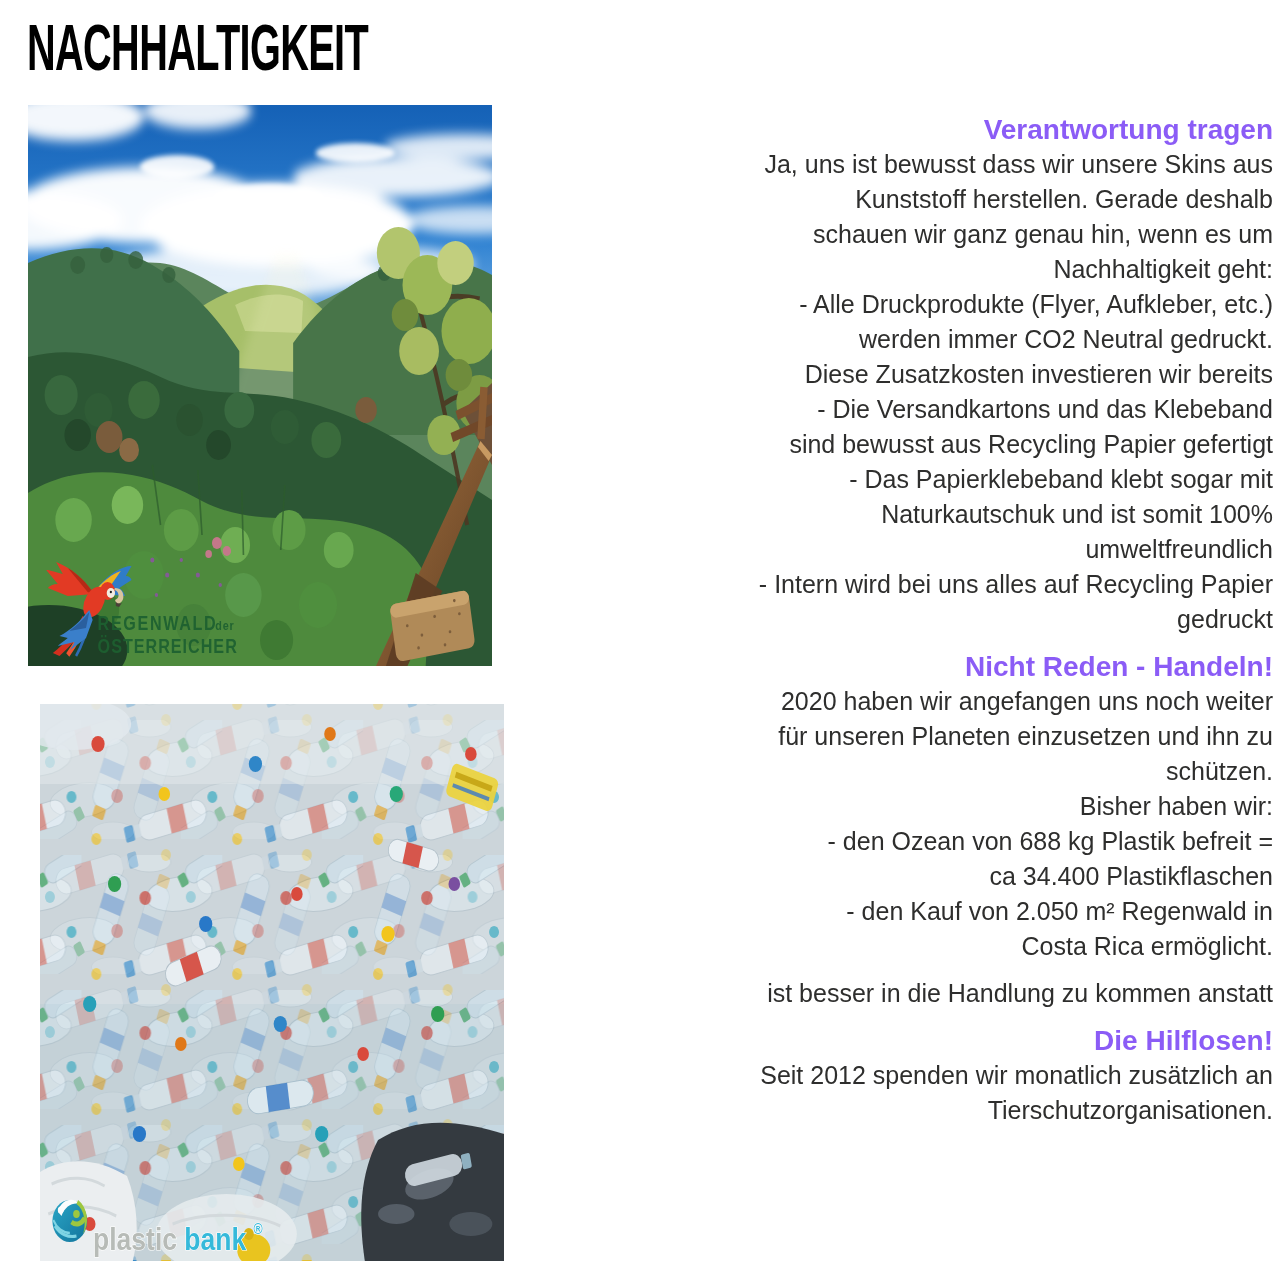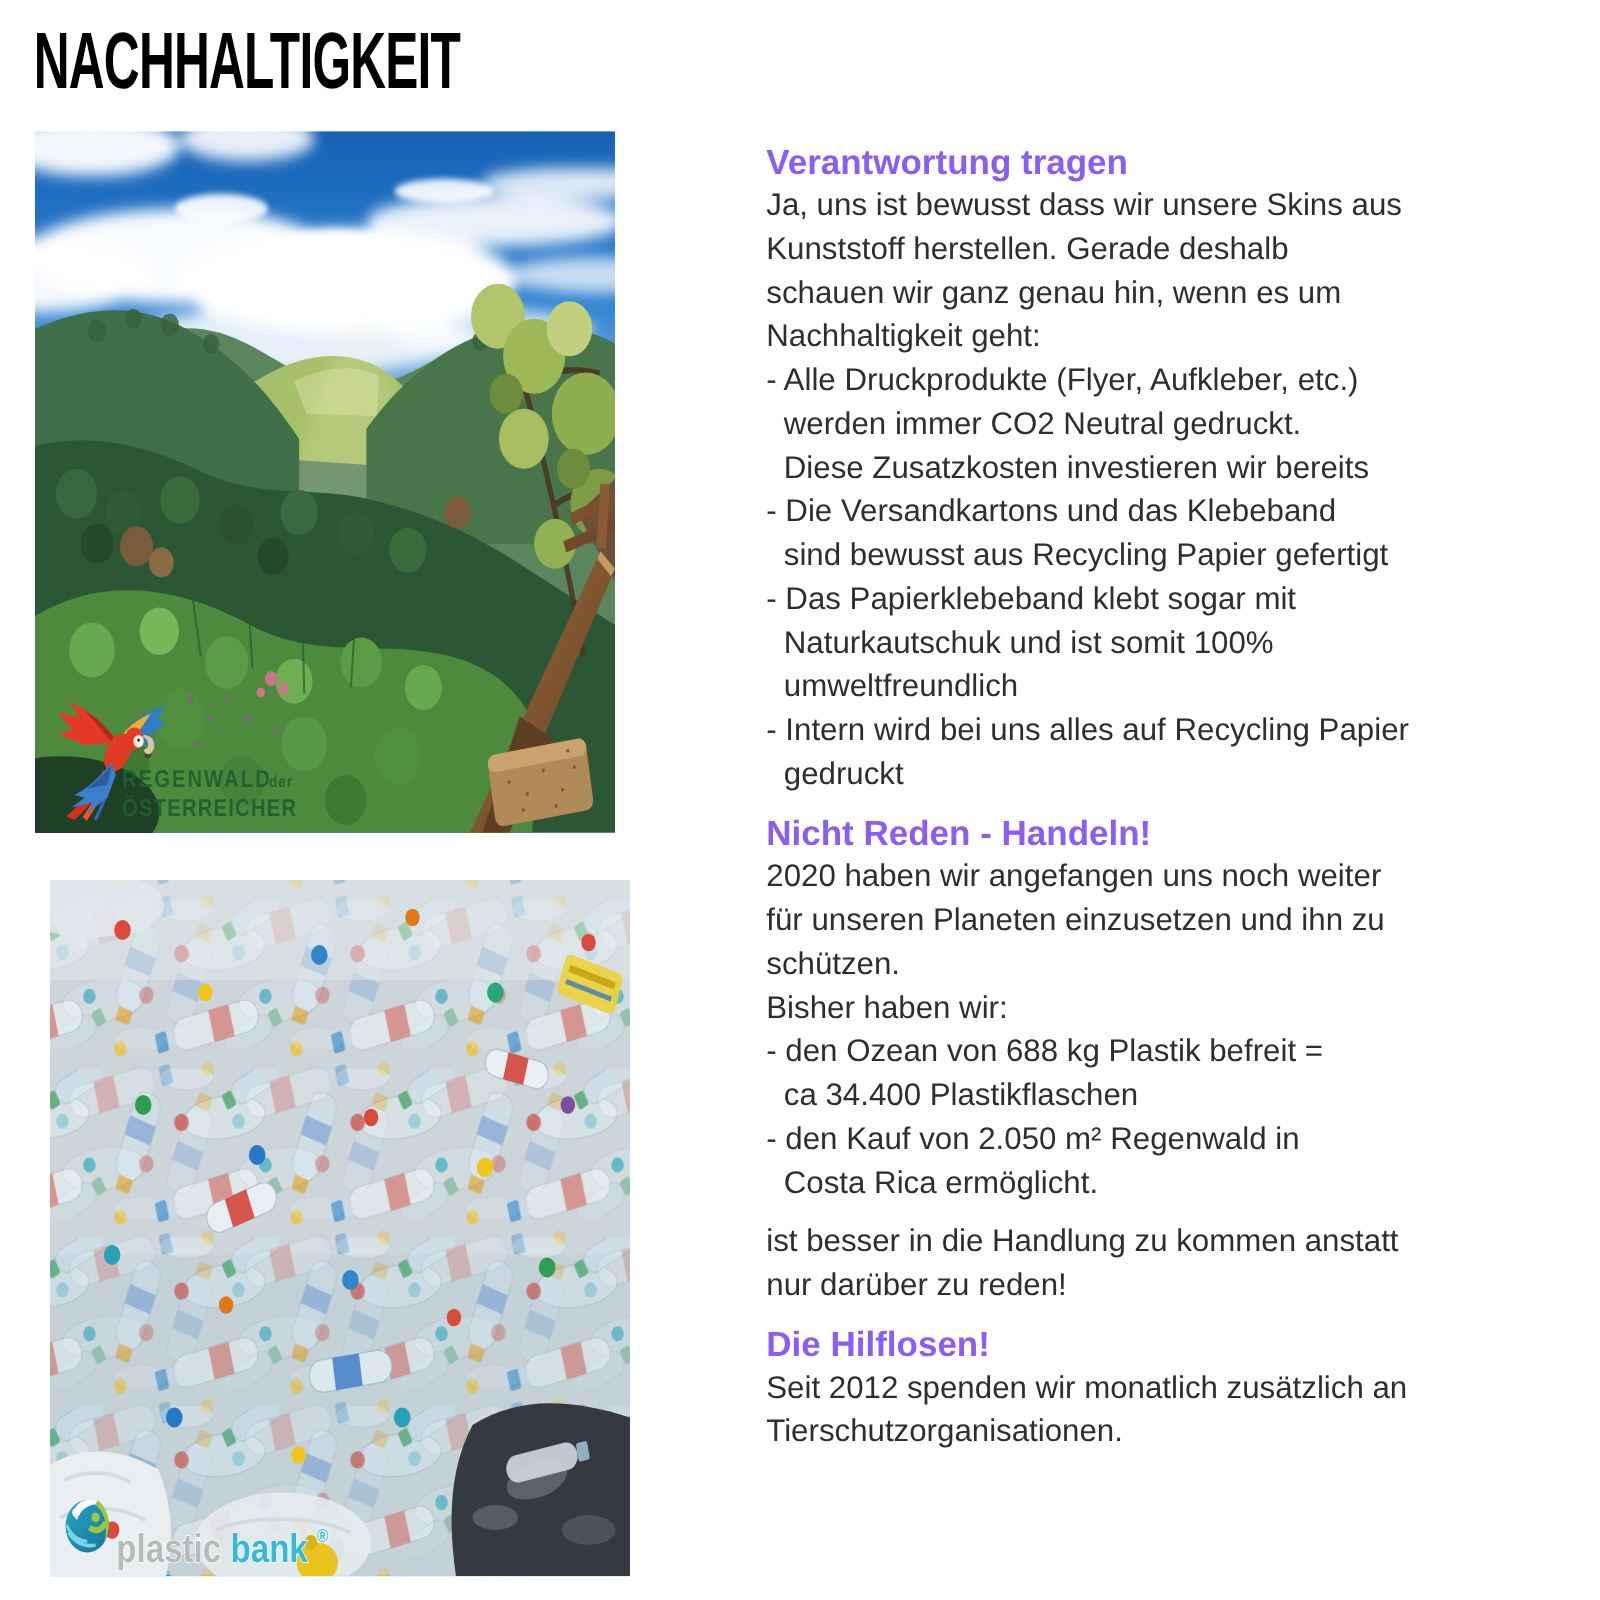--- a/index.html
+++ b/index.html
@@ -1,18 +1,18 @@
 <!DOCTYPE html>
 <html><head>
 <meta charset="utf-8">
 <style>
   html,body{margin:0;padding:0;background:#ffffff;}
   body{width:1280px;height:1280px;position:relative;overflow:hidden;
        font-family:"Liberation Sans","DejaVu Sans",sans-serif;}
-  .page{position:absolute;inset:0;background:#ffffff;}
+  .page{position:absolute;inset:0;background:#ffffff;text-align:right;}
   h1.title{position:absolute;left:27px;top:16px;margin:0;color:#000;
        font-size:64px;line-height:1;font-weight:700;letter-spacing:-1px;
        transform:scaleX(.62);transform-origin:0 0;white-space:nowrap;}
   .photo{position:absolute;left:28px;width:464px;overflow:hidden;background:#7dd3fc;}
   #photo-rainforest{top:105px;height:561px;}
   #photo-plastic{top:692px;height:557px;}
   .photo svg{display:block;width:100%;height:100%;}
   .col{position:absolute;left:613px;top:112px;width:660px;color:#2e2e2d;}
   .sec{margin:0 0 12px 0;}
   .sec h2{margin:0;font-size:28px;line-height:35px;font-weight:700;color:#8b5cf6;white-space:nowrap;}
@@ -347,21 +347,20 @@
       <div class="ln">schützen.</div>
       <div class="ln">Bisher haben wir:</div>
       <div class="ln">- den Ozean von 688 kg Plastik befreit =</div>
       <div class="ln ind">ca 34.400 Plastikflaschen</div>
       <div class="ln">- den Kauf von 2.050 m² Regenwald in</div>
       <div class="ln ind">Costa Rica ermöglicht.</div>
     </div>
 
     <div class="sec">
       <div class="ln">ist besser in die Handlung zu kommen anstatt</div>
-      <div class="ln">nur darüber zu reden!</div>
     </div>
 
     <div class="sec">
       <h2>Die Hilflosen!</h2>
       <div class="ln">Seit 2012 spenden wir monatlich zusätzlich an</div>
       <div class="ln">Tierschutzorganisationen.</div>
     </div>
 
   </div>
 </div>

